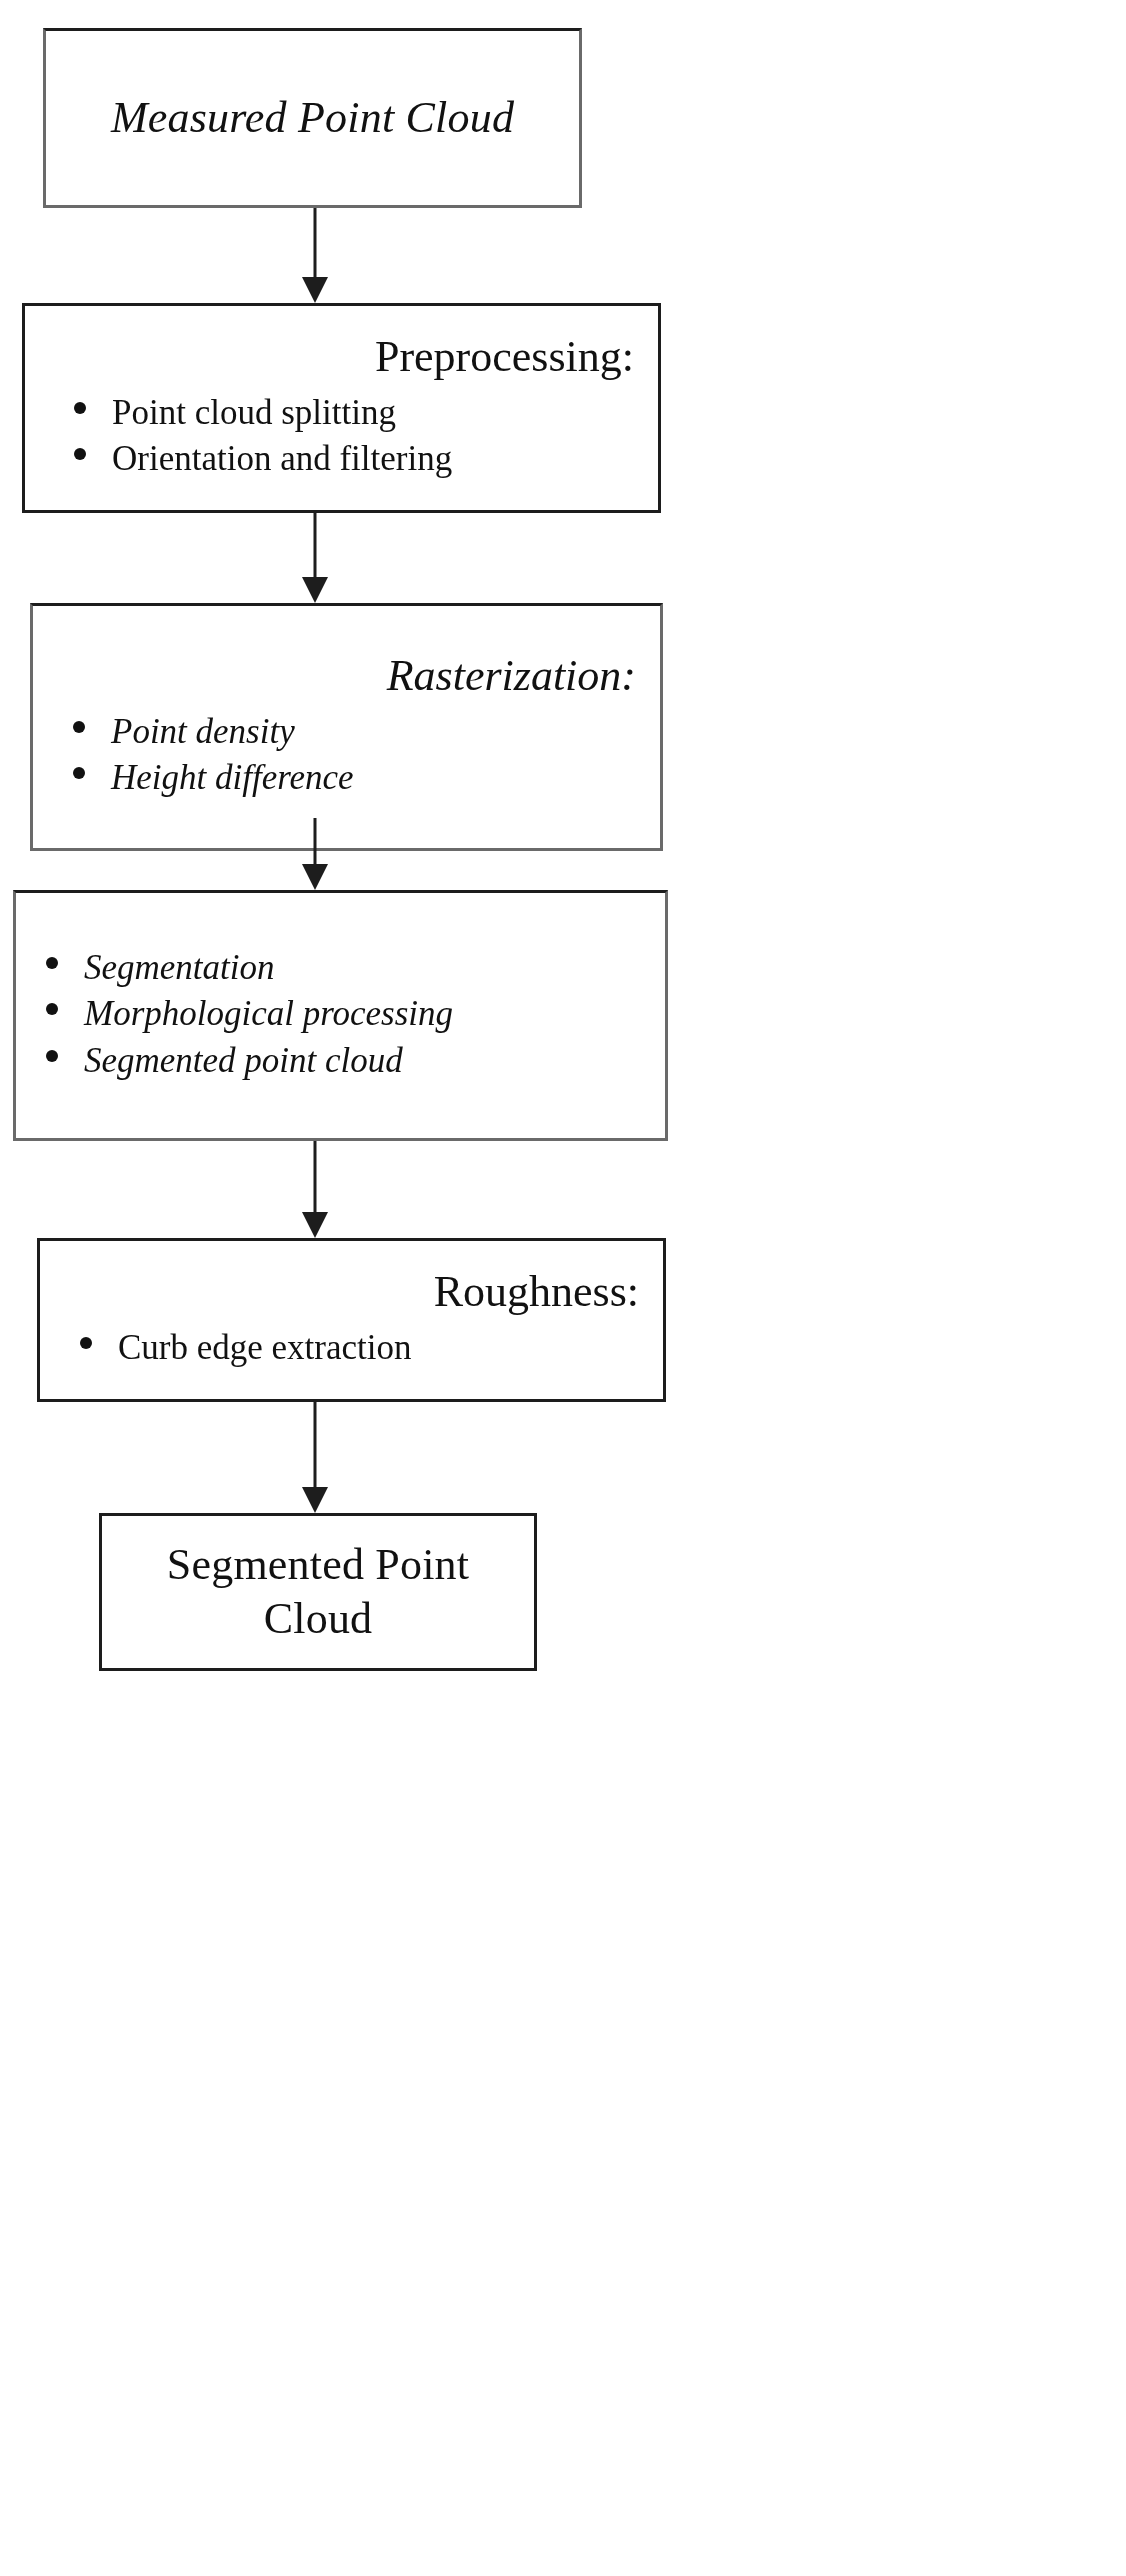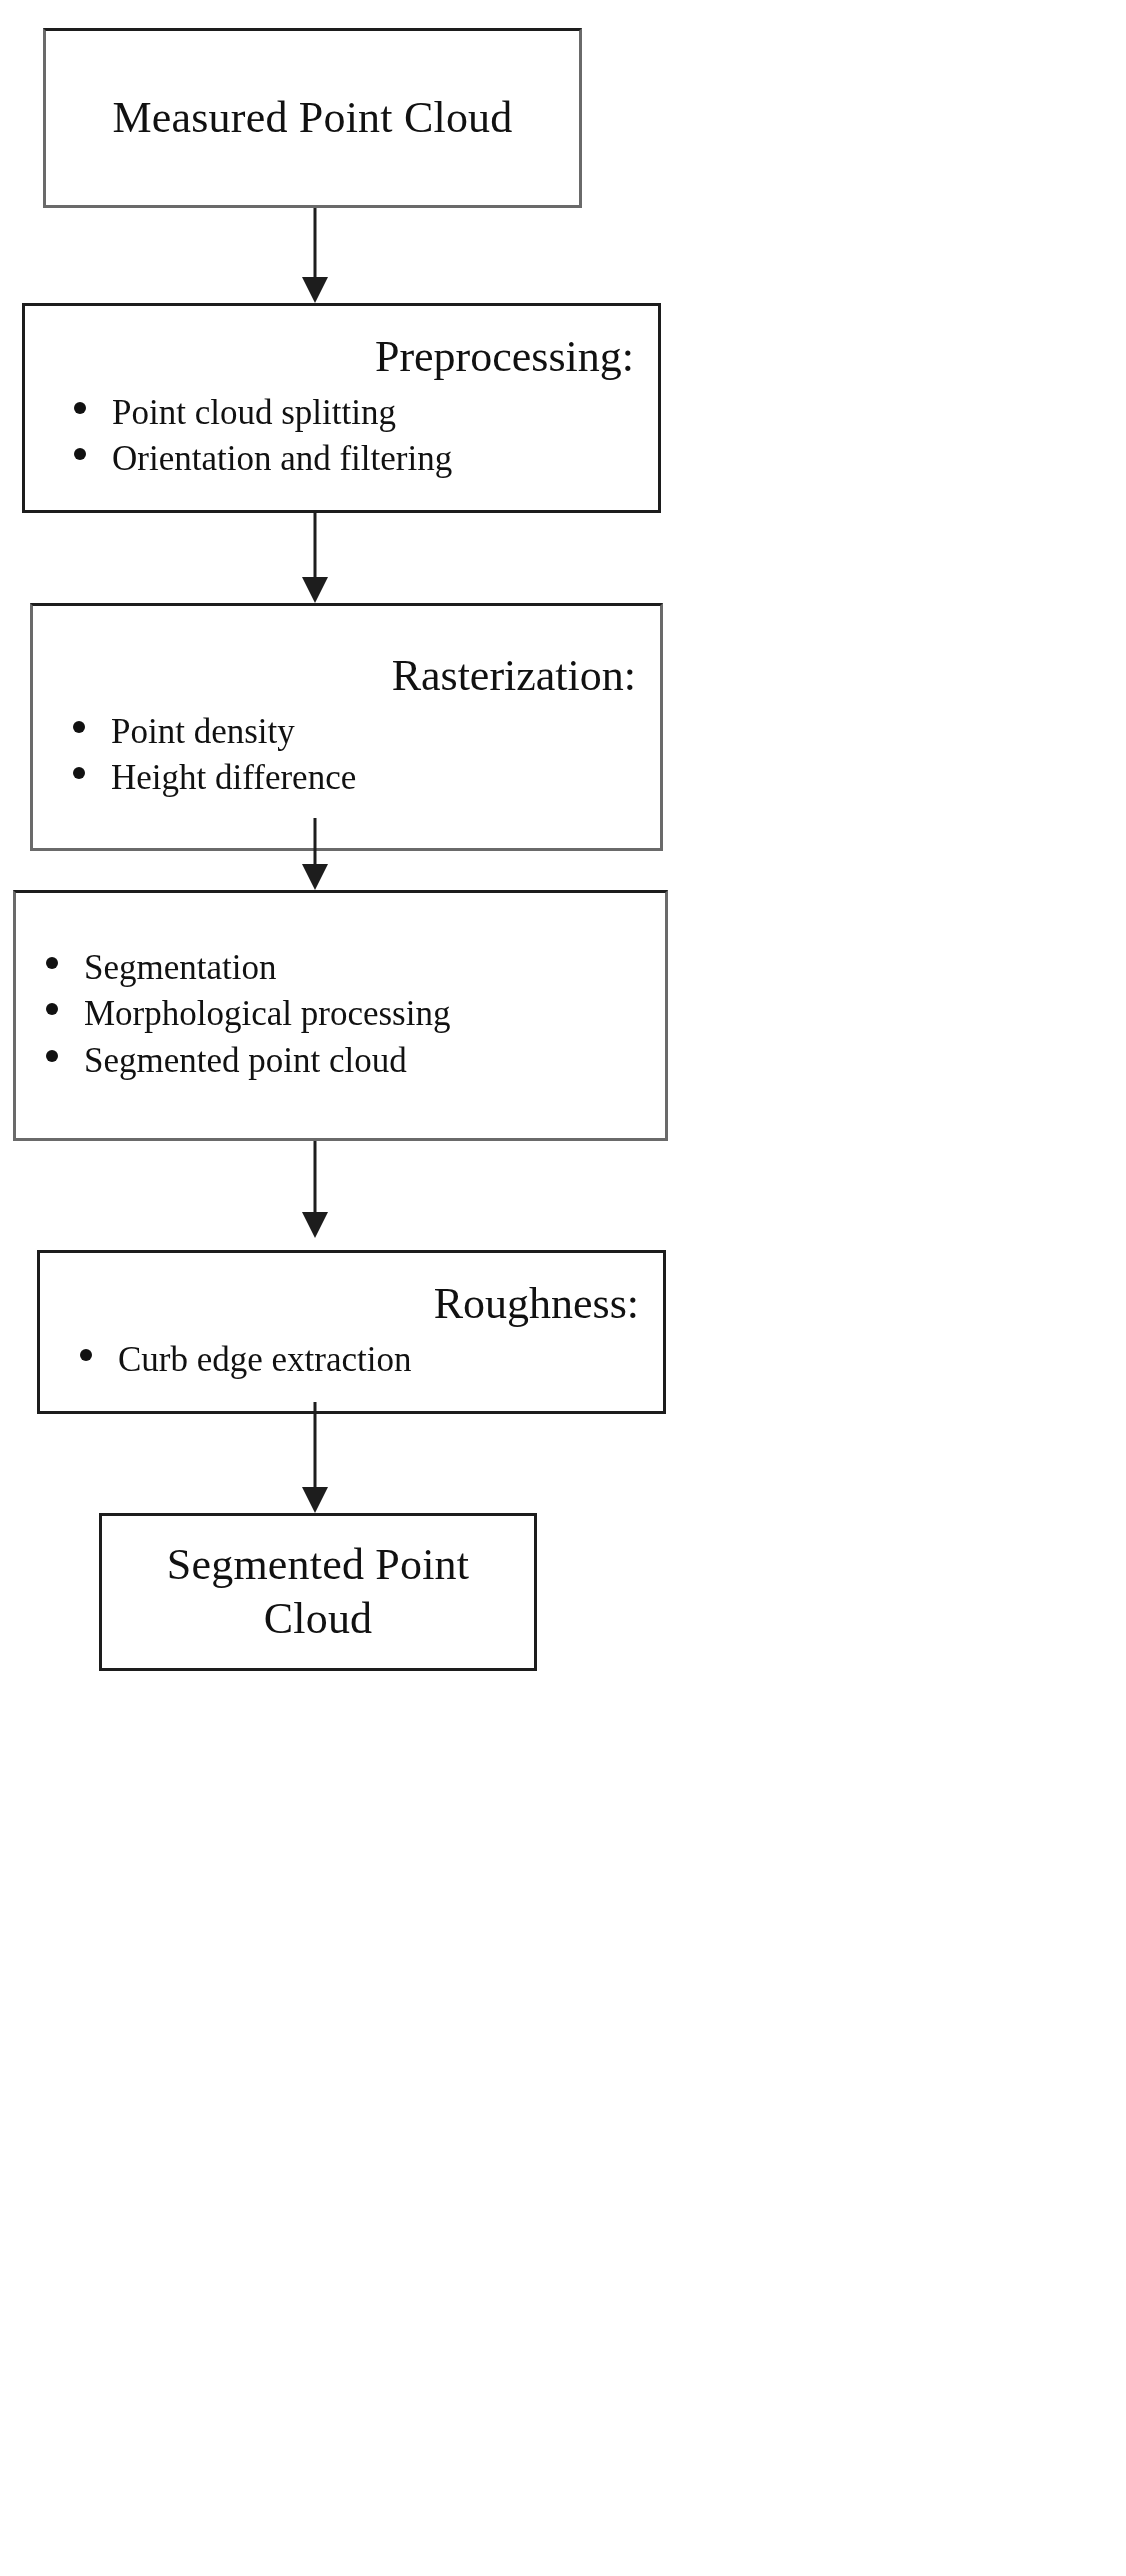--- a/index.html
+++ b/index.html
@@ -26,20 +26,21 @@
     position: absolute;
     box-sizing: border-box;
     background: #ffffff;
     border: 3px solid #1d1d1d;
     display: flex;
     flex-direction: column;
     justify-content: center;
   }
   .node.soft {
     border-color: #6a6a6a;
+    font-style: italic;
   }
   .node.soft-top {
     border-top-color: #1d1d1d;
   }
 
   .node-title {
     text-align: center;
     font-size: 44px;
     line-height: 1.22;
     letter-spacing: 0.2px;
@@ -148,21 +149,21 @@
         <li>
           <span class="bullet-dot"></span>
           <span class="bullet-text">Morphological processing</span>
         </li>
         <li>
           <span class="bullet-dot"></span>
           <span class="bullet-text">Segmented point cloud</span>
         </li>
       </ul>
     </div>
-    <div class="node" style="left: 37px; top: 1238px; width: 629px; height: 164px; padding: 16px 24px 18px 40px; margin-top: 12px;">
+    <div class="node" style="left: 37px; top: 1238px; width: 629px; height: 164px; padding: 16px 24px 18px 40px;">
       <div class="node-heading">Roughness:</div>
       <ul class="bullets">
         <li>
           <span class="bullet-dot"></span>
           <span class="bullet-text">Curb edge extraction</span>
         </li>
       </ul>
     </div>
     <div class="node" style="left: 99px; top: 1513px; width: 438px; height: 158px; padding: 16px 20px;">
       <div class="node-title">Segmented Point

